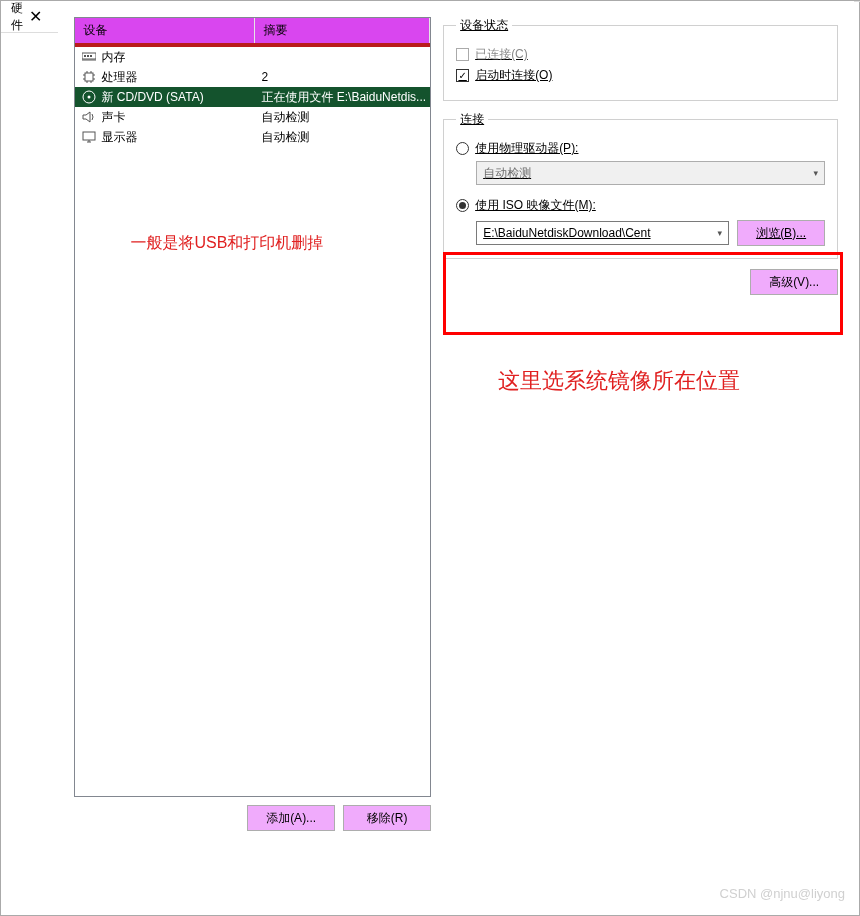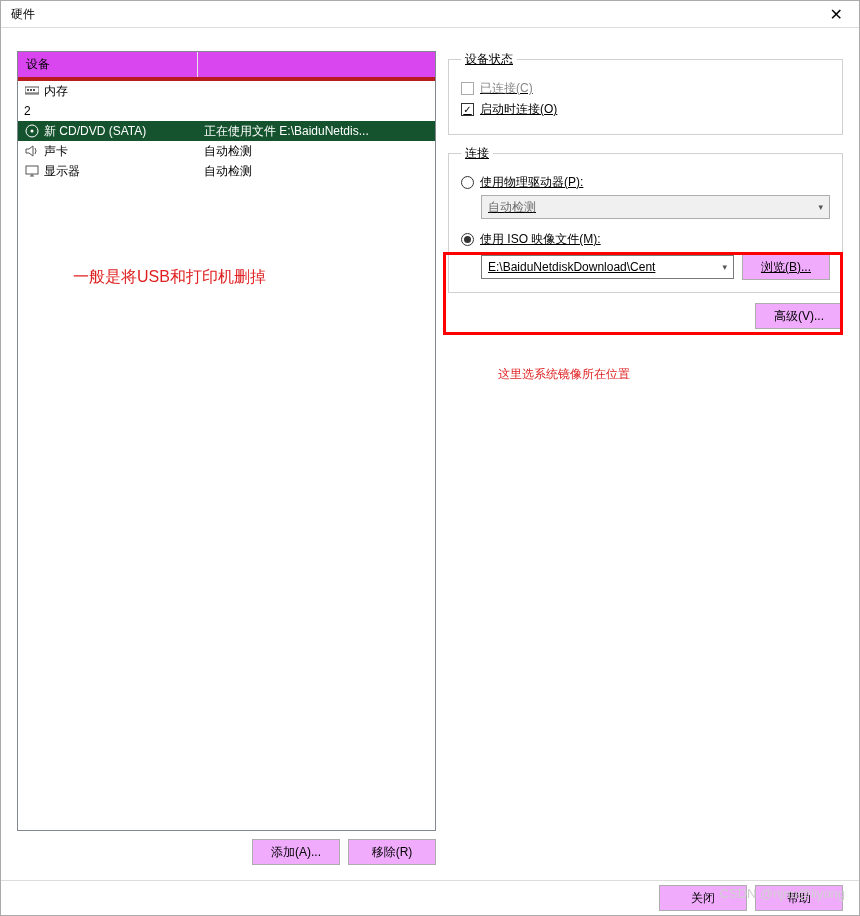--- a/index.html
+++ b/index.html
@@ -1,17 +1,17 @@
 <!DOCTYPE html>
 <html><head>
 <meta charset="utf-8">
 <style>
 * { box-sizing: border-box; font-family: "Microsoft YaHei", "Segoe UI", sans-serif; }
 body { margin: 0; background: #fff; font-size: 12px; color: #000; }
-.window { width: 860px; height: 916px; border: 1px solid #aaa; display: flex; flex-direction: column; position: relative; gap: 7px; }
+.window { width: 860px; height: 916px; border: 1px solid #aaa; display: flex; position: relative; }
 .titlebar { height: 32px; display: flex; align-items: center; padding: 0 10px; border-bottom: 1px solid #ddd; }
 .titlebar .title { flex: 1; }
 .close-x { font-size: 16px; font-weight: 300; padding: 0 6px; cursor: default; }
 .content { flex: 1; display: flex; padding: 16px 16px 8px 16px; gap: 12px; }
 .left-pane { flex: 1; display: flex; flex-direction: column; position: relative; }
 .right-pane { width: 395px; }
 .device-list { border: 1px solid #828790; height: 780px; background: #fff; overflow: hidden; position: relative; }
 .list-header { display: flex; background: #d946ef; border-bottom: 4px solid #b91c1c; }
 .list-header .col { padding: 4px 8px; border-right: 1px solid #e5e5e5; }
 .col-dev { width: 180px; }
@@ -30,57 +30,74 @@
 .chk-box.disabled { border-color: #aaa; color: #aaa; }
 .rad-box { width: 13px; height: 13px; border: 1px solid #333; border-radius: 50%; display: inline-flex; align-items: center; justify-content: center; }
 .rad-box.checked::after { content: ''; width: 7px; height: 7px; background: #333; border-radius: 50%; }
 .label-disabled { color: #888; }
 .combo { height: 24px; border: 1px solid #7a7a7a; background: #fff; display: flex; align-items: center; padding: 0 20px 0 6px; position: relative; font-size: 12px; }
 .combo.disabled { background: #f0f0f0; color: #6d6d6d; border-color: #adadad; }
 .combo .chev { position: absolute; right: 6px; font-size: 9px; color: #555; }
 .iso-row { display: flex; gap: 8px; margin-top: 6px; margin-left: 20px; align-items: center; }
 .iso-combo { flex: 1; }
 .red-box { border: 3px solid #ff0000; position: absolute; left: 442px; top: 251px; width: 400px; height: 83px; pointer-events: none; z-index: 5; }
-.annotation-right { position: absolute; left: 497px; top: 365px; color: #e02020; font-size: 12px; pointer-events: none; z-index: 5; }
+.annotation-right { position: absolute; left: 497px; top: 365px; color: #e02020; font-size: 22px; pointer-events: none; z-index: 5; }
 .adv-row { display: flex; justify-content: flex-end; margin-top: 8px; }
 .footer { border-top: 1px solid #ddd; padding: 4px 16px; display: flex; justify-content: flex-end; gap: 8px; }
 .watermark { position: absolute; right: 14px; bottom: 14px; color: #d0d0d0; font-size: 13px; pointer-events: none; }
 </style>
 </head>
 <body>
 
 <div class="window">
   <div class="titlebar">
     <span class="title">硬件</span>
     <span class="close-x">✕</span>
   </div>
 
   <div class="content">
     <div class="left-pane">
       <div class="device-list">
         <div class="list-header">
           <div class="col col-dev">设备</div>
+          <div class="col col-sum">摘要</div>
         </div>
 
         <div class="list-row">
           <div class="col col-dev">
               <span class="icon-slot">
                 <svg width="14" height="10" viewBox="0 0 14 10">
                   <rect x="0" y="1" width="14" height="6" fill="none" stroke="#555"></rect>
                   <rect x="2" y="3" width="2" height="2" fill="#555"></rect>
                   <rect x="5" y="3" width="2" height="2" fill="#555"></rect>
                   <rect x="8" y="3" width="2" height="2" fill="#555"></rect>
                   <line x1="0" y1="8" x2="14" y2="8" stroke="#555"></line>
                 </svg>
               </span>
               <span>内存</span>
             </div>
         </div>
 
         <div class="list-row">
+          <div class="col col-dev">
+              <span class="icon-slot">
+                <svg width="14" height="14" viewBox="0 0 14 14">
+                  <rect x="3" y="3" width="8" height="8" fill="none" stroke="#555"></rect>
+                  <line x1="5" y1="1" x2="5" y2="3" stroke="#555"></line>
+                  <line x1="9" y1="1" x2="9" y2="3" stroke="#555"></line>
+                  <line x1="5" y1="11" x2="5" y2="13" stroke="#555"></line>
+                  <line x1="9" y1="11" x2="9" y2="13" stroke="#555"></line>
+                  <line x1="1" y1="5" x2="3" y2="5" stroke="#555"></line>
+                  <line x1="1" y1="9" x2="3" y2="9" stroke="#555"></line>
+                  <line x1="11" y1="5" x2="13" y2="5" stroke="#555"></line>
+                  <line x1="11" y1="9" x2="13" y2="9" stroke="#555"></line>
+                </svg>
+              </span>
+              <span>处理器</span>
+            </div>
           <div class="col col-sum">2</div>
         </div>
 
         <div class="list-row selected">
           <div class="col col-dev">
               <span class="icon-slot">
                 <svg width="14" height="14" viewBox="0 0 14 14">
                   <circle cx="7" cy="7" r="6" fill="none" stroke="#fff"></circle>
                   <circle cx="7" cy="7" r="1.5" fill="#fff"></circle>
                 </svg>

